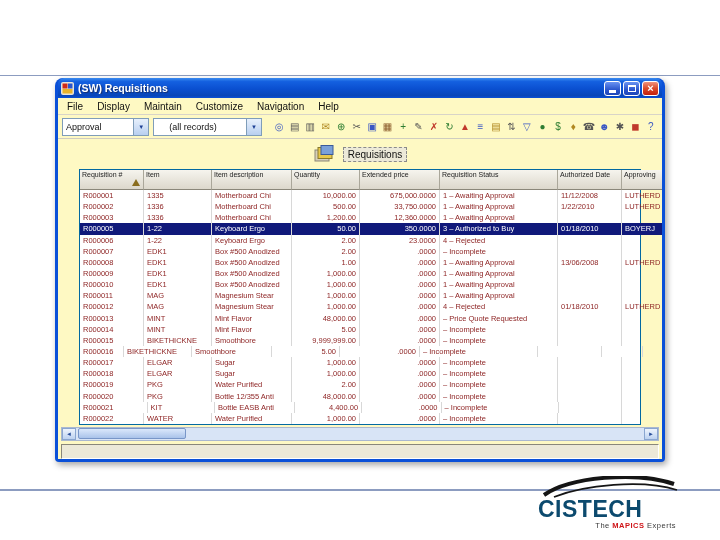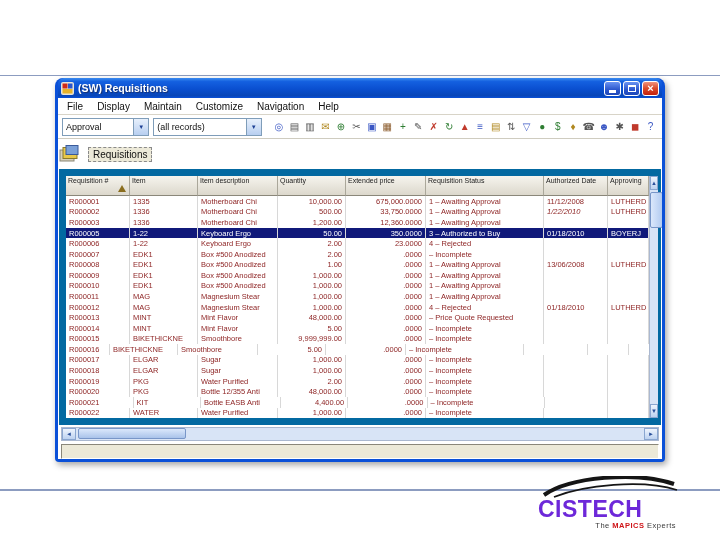--- a/index.html
+++ b/index.html
@@ -21,44 +21,44 @@
   .title-text { color:#fff; font-size:10.5px; font-weight:bold; text-shadow:1px 1px 1px #16306e; flex:1 1 auto;
     white-space:nowrap; overflow:hidden; }
   .win-btns { display:flex; gap:2px; }
   .wbtn { width:17px; height:15px; border-radius:3px; border:1px solid #fff;
     background:linear-gradient(180deg,#6a93f2,#2a55cc 60%,#1e47b8); display:flex; align-items:center; justify-content:center; }
   .wbtn.close { background:linear-gradient(180deg,#f0927c,#da4a2a 50%,#c21f0d); }
   .glyph-min { width:7px; height:3px; background:#fff; margin-top:7px; }
   .glyph-max { width:8px; height:7px; border:1px solid #fff; border-top:2px solid #fff; }
   .glyph-close { color:#fff; font-size:11px; font-weight:bold; line-height:11px; }
 
-  .win-body { background:#ffffff; height:calc(100% - 20px); display:flex; flex-direction:column; overflow:hidden; }
+  .win-body { background:#fef9c3; height:calc(100% - 20px); display:flex; flex-direction:column; overflow:hidden; }
 
   .menubar { height:17px; display:flex; align-items:center; padding:0 2px; font-size:10px; color:#111;
     border-bottom:1px solid #d8d4c8; }
   .menu-item { padding:1px 7px; }
 
   .toolbar { height:24px; display:flex; align-items:center; gap:4px; padding:2px 4px;
     border-bottom:1px solid #cfccc0; }
   .combo { height:18px; background:#fff; border:1px solid #7f9db9; display:flex; align-items:center;
     font-size:9px; color:#111; }
   .combo .val { flex:1; padding:0 3px; white-space:nowrap; overflow:hidden; }
   .combo .arrow { width:15px; height:100%; border-left:1px solid #7f9db9;
     background:linear-gradient(180deg,#e7f0fc,#b8cff0); display:flex; align-items:center; justify-content:center;
     font-size:6px; color:#1c3f94; }
   .combo.view { width:90px; }
-  .combo.records { width:112px; margin-right:6px; }
+  .combo.records { width:112px; margin-right:6px;padding-left:12px; }
   .tb-icons { display:flex; align-items:center; gap:1px; overflow:hidden; }
   .tb-icon { width:15px; height:15px; font-size:10px; line-height:15px; text-align:center; cursor:default; }
 
-  .tabrow { height:30px; display:flex; align-items:center; gap:8px; padding:2px 0; }
+  .tabrow { height:30px; display:flex; align-items:center; gap:8px; padding:2px 0;justify-content:center; }
   .tab-label { font-size:10px; color:#111; border:1px dashed #8a8a8a; padding:1px 4px; background:#ece9d8; }
 
   
-  .grid { margin:0 1px; height:256px; background:#fff; border:7px solid #0369a1; display:flex; }
+  .grid { margin:0 21px; height:256px; background:#fff; border:1px solid #0369a1; display:flex; }
   .grid-main { width:583px; display:flex; flex-direction:column; }
   .grid-header { height:20px; display:flex; flex:0 0 auto; }
   .gh-cell { background:linear-gradient(180deg,#f6f4ee,#dcd8cc); border-right:1px solid #aaa79a;
     border-bottom:1px solid #8a877a; font-size:7px; color:#222; padding:1px 2px; line-height:8px;
     display:flex; align-items:flex-start; overflow:hidden; position:relative; }
   .sort-tri { position:absolute; right:3px; bottom:3px; width:0; height:0;
     border-left:4px solid transparent; border-right:4px solid transparent; border-bottom:7px solid #8a6d1e; }
   .grid-body { flex:1 1 auto; display:flex; flex-direction:column; overflow:hidden; }
   .grid-row { flex:1 1 auto; display:flex; align-items:center; }
   .g-cell { font-size:7.5px; color:#8b1f1f; padding:0 3px; white-space:nowrap; overflow:hidden;
@@ -81,21 +81,21 @@
   .h-track { flex:1; position:relative; }
   .h-thumb { position:absolute; top:0; left:2px; width:108px; height:11px;
     background:linear-gradient(180deg,#dbe8fb,#a9c3ea); border:1px solid #7896c8; border-radius:2px; }
 
   .statusbar { margin:3px 3px 0; height:15px; border:1px solid; border-color:#8a877a #fff #fff #8a877a;
     background:#ece9d8; font-size:8px; color:#333; padding:1px 4px; }
 
   
   .logo { position:absolute; right:44px; bottom:10px; width:138px; text-align:left; }
   .logo svg { display:block; margin-left:2px; }
-  .brand { color:#6d28d9; font-weight:bold; font-size:23px; letter-spacing:.5px; line-height:22px;
+  .brand { color:#0c4a6e; font-weight:bold; font-size:23px; letter-spacing:.5px; line-height:22px;
     font-family:"Liberation Sans", sans-serif; }
   .tagline { font-size:7.5px; color:#3a3a3a; text-align:right; letter-spacing:.5px; margin-top:1px; }
   .tagline .em { color:#cf1418; font-weight:bold; }
 </style>
 </head>
 <body>
 
 <div class="slide">
 
   <div class="rule rule-top"></div>
@@ -204,21 +204,21 @@
                 <span class="g-cell" style="width: 64px;">11/12/2008</span>
                 <span class="g-cell" style="width: 41px;">LUTHERD</span>
               </div>
               <div class="grid-row">
                 <span class="g-cell" style="width: 64px;">R000002</span>
                 <span class="g-cell" style="width: 68px;">1336</span>
                 <span class="g-cell" style="width: 80px;">Motherboard Chi</span>
                 <span class="g-cell num" style="width: 68px;">500.00</span>
                 <span class="g-cell num" style="width: 80px;">33,750.0000</span>
                 <span class="g-cell" style="width: 118px;">1 – Awaiting Approval</span>
-                <span class="g-cell" style="width: 64px; font-style: italic;">1/22/2010</span>
+                <span class="g-cell" style="width: 64px;">1/22/2010</span>
                 <span class="g-cell" style="width: 41px;">LUTHERD</span>
               </div>
               <div class="grid-row">
                 <span class="g-cell" style="width: 64px;">R000003</span>
                 <span class="g-cell" style="width: 68px;">1336</span>
                 <span class="g-cell" style="width: 80px;">Motherboard Chi</span>
                 <span class="g-cell num" style="width: 68px;">1,200.00</span>
                 <span class="g-cell num" style="width: 80px;">12,360.0000</span>
                 <span class="g-cell" style="width: 118px;">1 – Awaiting Approval</span>
                 <span class="g-cell" style="width: 64px;"></span>

